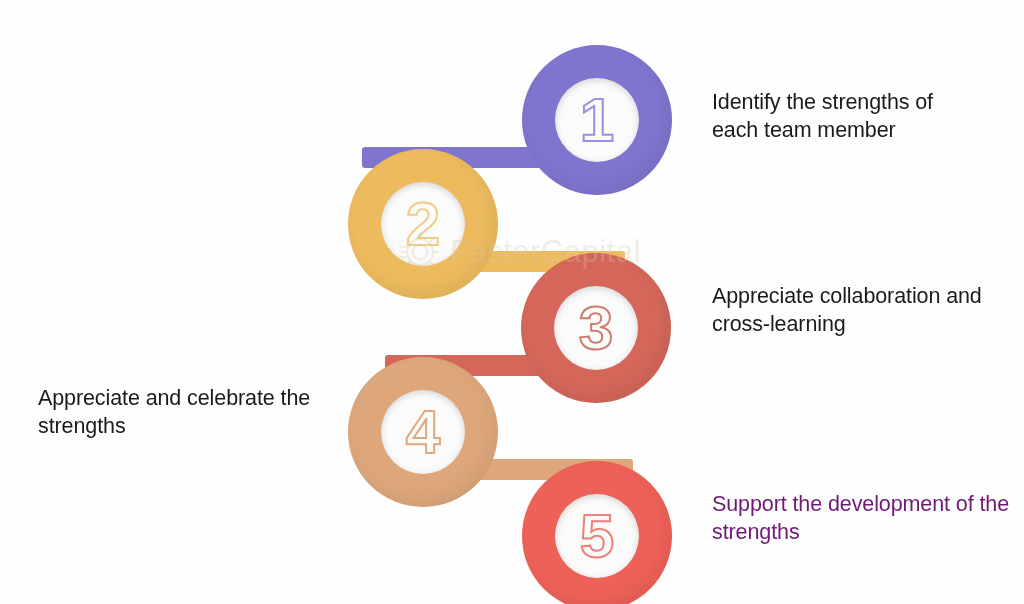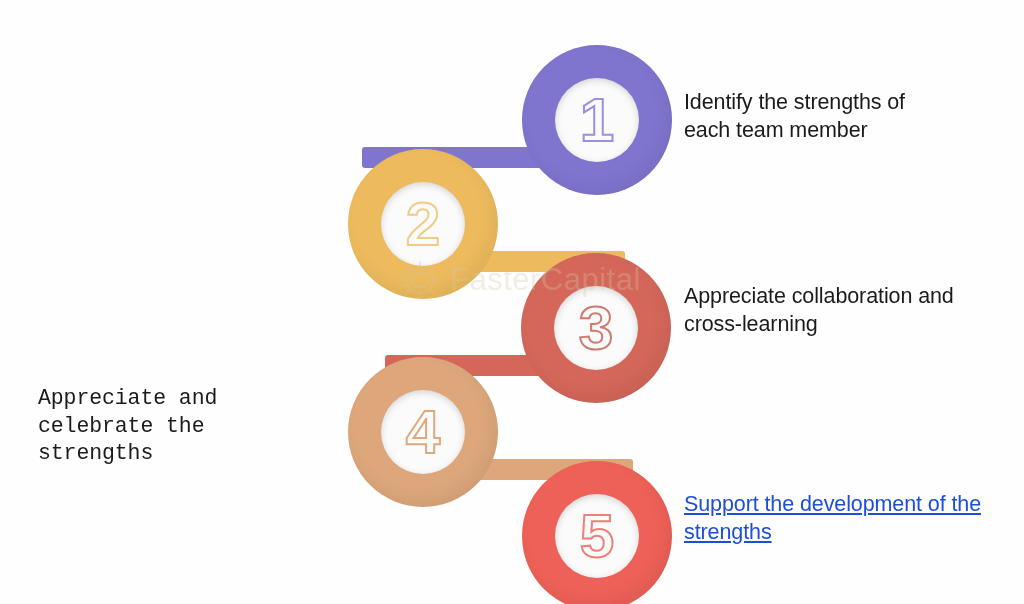--- a/index.html
+++ b/index.html
@@ -15,21 +15,21 @@
     width: 1024px;
     height: 604px;
     background: #fefefe;
     overflow: hidden;
   }
 
   
   .watermark {
     position: absolute;
     left: 398px;
-    top: 256px;
+    top: 228px;
     width: 250px;
     height: 48px;
     display: flex;
     align-items: center;
     gap: 6px;
     opacity: 0.30;
     pointer-events: none;
     z-index: 5;
   }
   .watermark .wm-mark { flex: 0 0 auto; }
@@ -87,21 +87,21 @@
   
   .step-label {
     position: absolute;
     font-size: 21.5px;
     line-height: 1.28;
     color: #1b1b1b;
     font-weight: 400;
     z-index: 4;
     letter-spacing: -0.1px;
   }
-  .step-label.right { text-align: left; }
+  .step-label.right { text-align: left; margin-left: 28px; }
   .step-label.left  { text-align: left; }
 </style>
 </head>
 <body>
 
 <div id="infographic" style="background: rgb(254, 254, 254);">
 
   <div class="tail" style="left: 362px; top: 147px; width: 200px; background: rgb(127, 117, 207);"></div>
   <div class="tail" style="left: 440px; top: 251px; width: 185px; background: rgb(237, 187, 94);"></div>
   <div class="tail" style="left: 385px; top: 355px; width: 190px; background: rgb(212, 103, 90);"></div>
@@ -139,22 +139,22 @@
       <span class="step-num" style="font-size:62px; -webkit-text-stroke:2px #cf7b6e;">3</span>
     </div>
   </div>
   <div class="step-label right" style="left: 684px; top: 283px; width: 280px; color: rgb(27, 27, 27);">Appreciate collaboration and cross-learning</div>
 
   <div class="step-node" style="left: 348px; top: 357px; width: 150px; height: 150px; background: rgb(221, 167, 123);">
     <div class="step-inner" style="width:84px; height:84px;">
       <span class="step-num" style="font-size:62px; -webkit-text-stroke:2px #e0a87c;">4</span>
     </div>
   </div>
-  <div class="step-label left" style="left: 38px; top: 385px; width: 290px; color: rgb(27, 27, 27); font-family: Liberation Mono, monospace;">Appreciate and celebrate the strengths</div>
+  <div class="step-label left" style="left: 38px; top: 385px; width: 290px; color: rgb(27, 27, 27);">Appreciate and celebrate the strengths</div>
 
   <div class="step-node" style="left: 522px; top: 461px; width: 150px; height: 150px; background: rgb(238, 97, 88);">
     <div class="step-inner" style="width:84px; height:84px;">
       <span class="step-num" style="font-size:62px; -webkit-text-stroke:2px #ef8079;">5</span>
     </div>
   </div>
-  <div class="step-label right" style="left: 684px; top: 491px; width: 300px; color: #1d4ed8; text-decoration: underline;">Support the development of the strengths</div>
+  <div class="step-label right" style="left: 684px; top: 491px; width: 300px; color: #701a75;">Support the development of the strengths</div>
 
 </div>
 
 </body></html>

